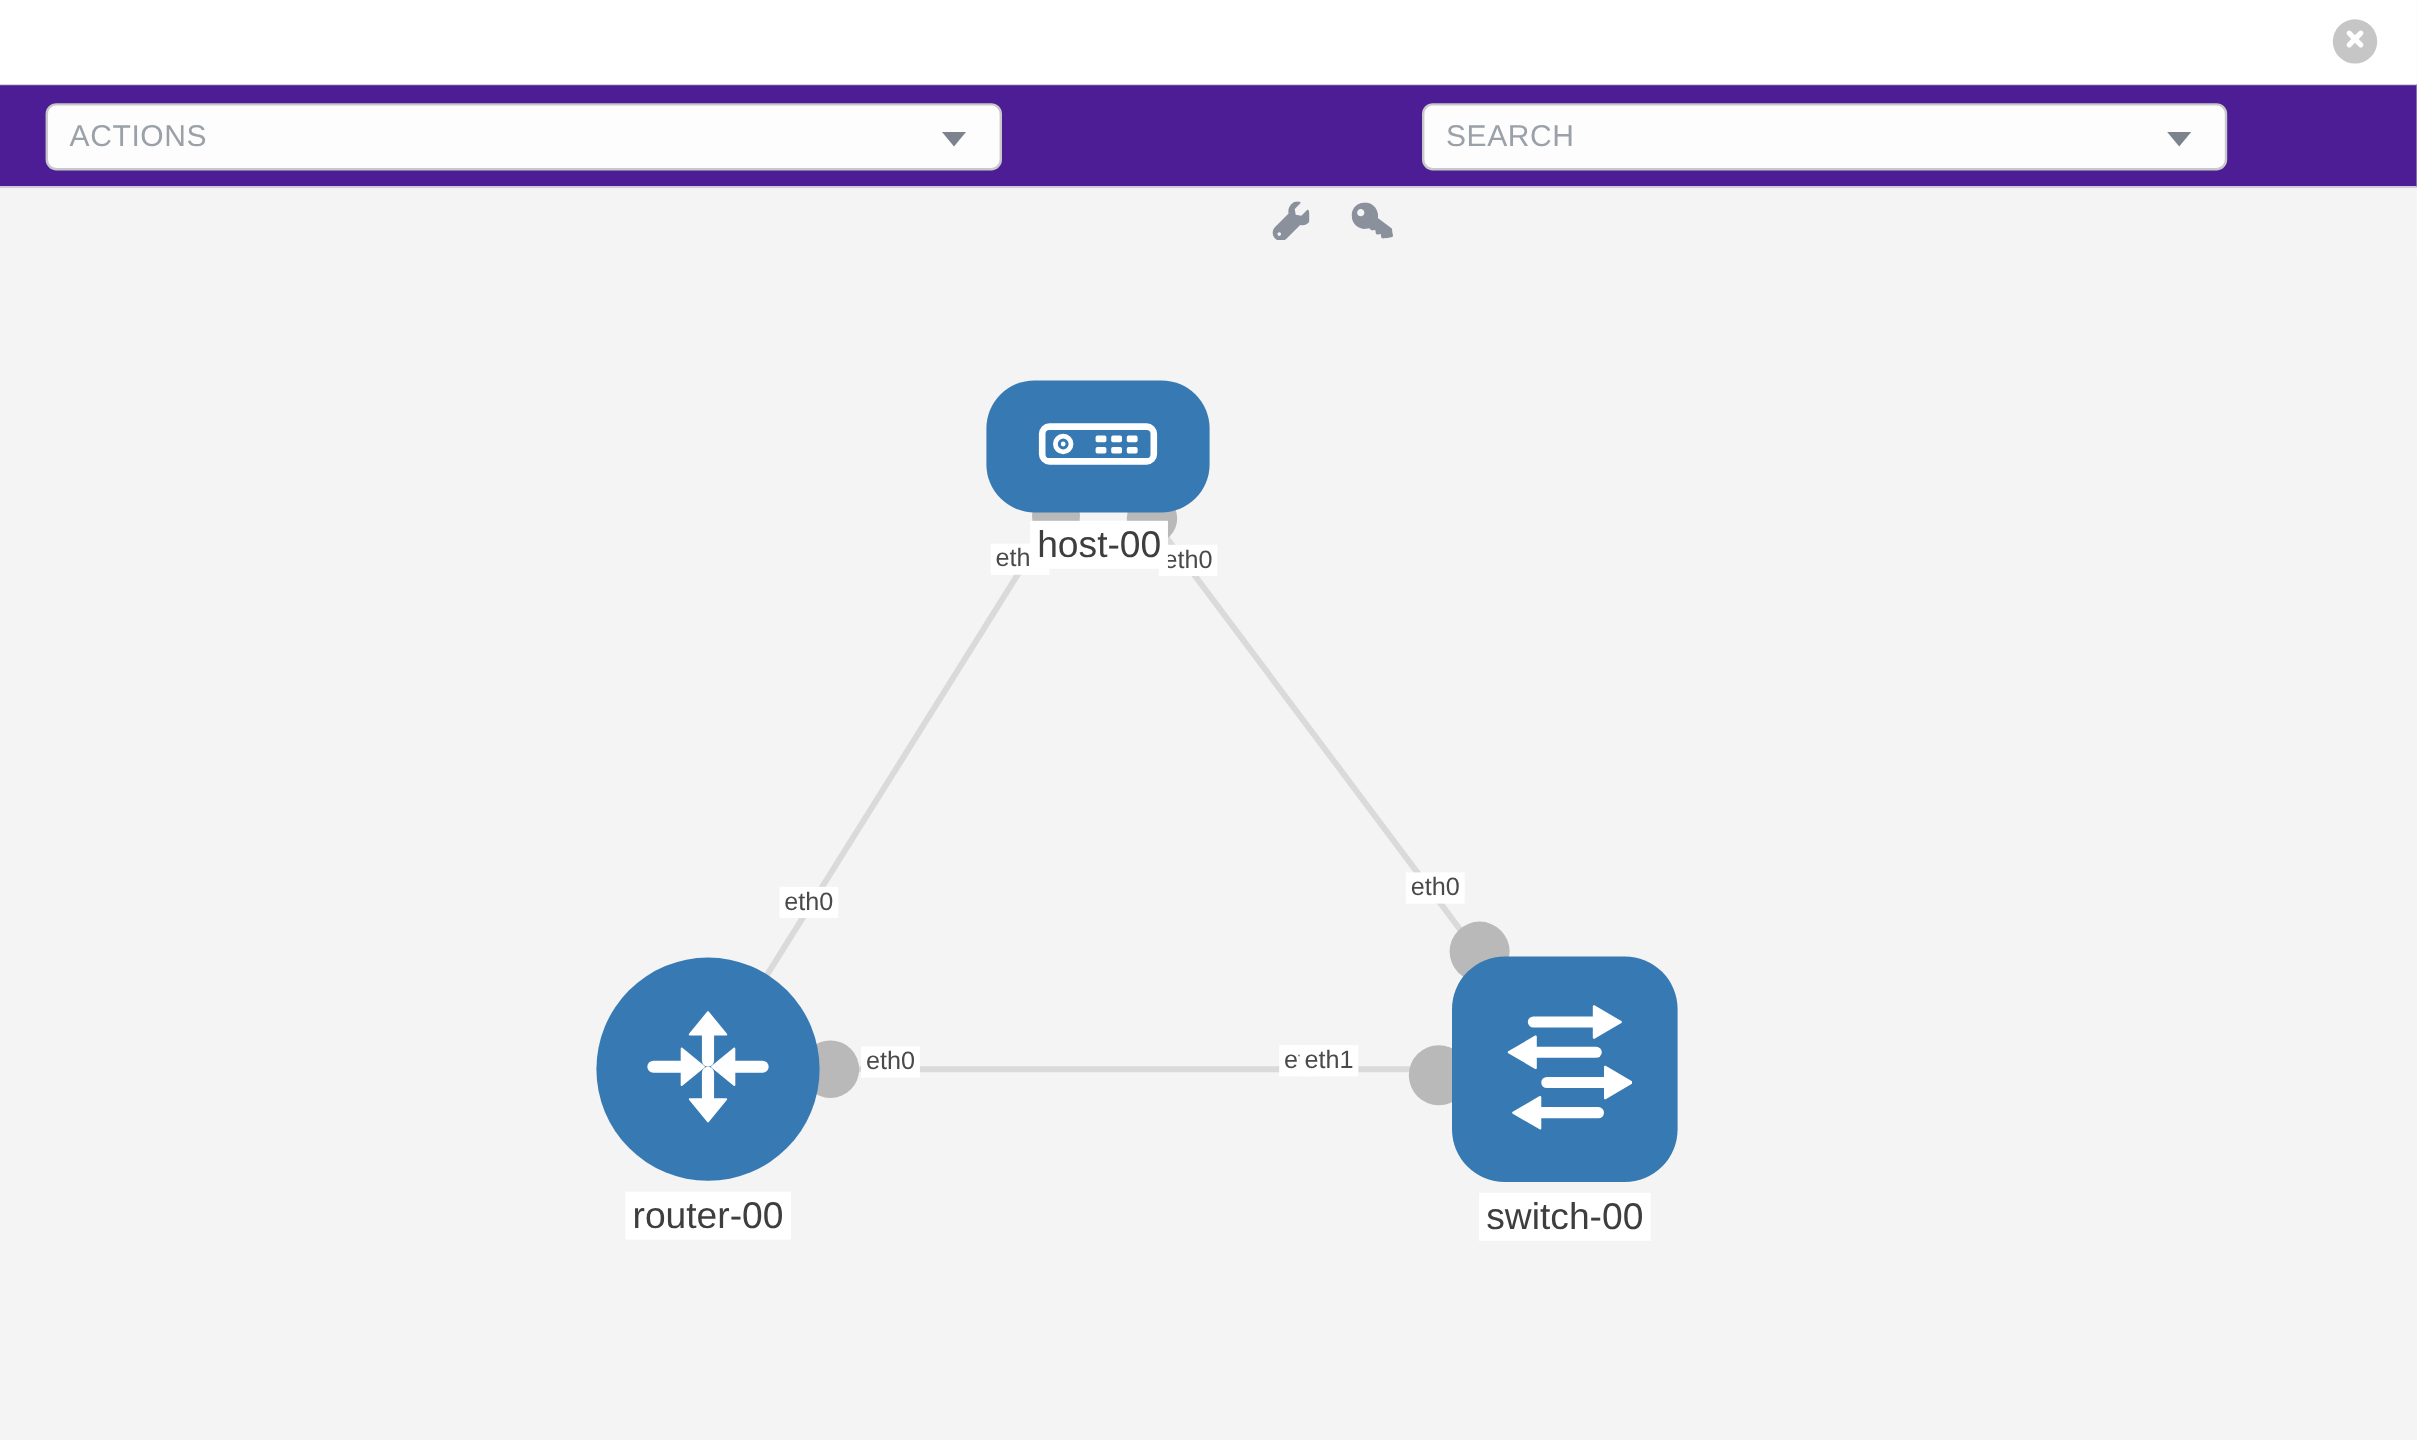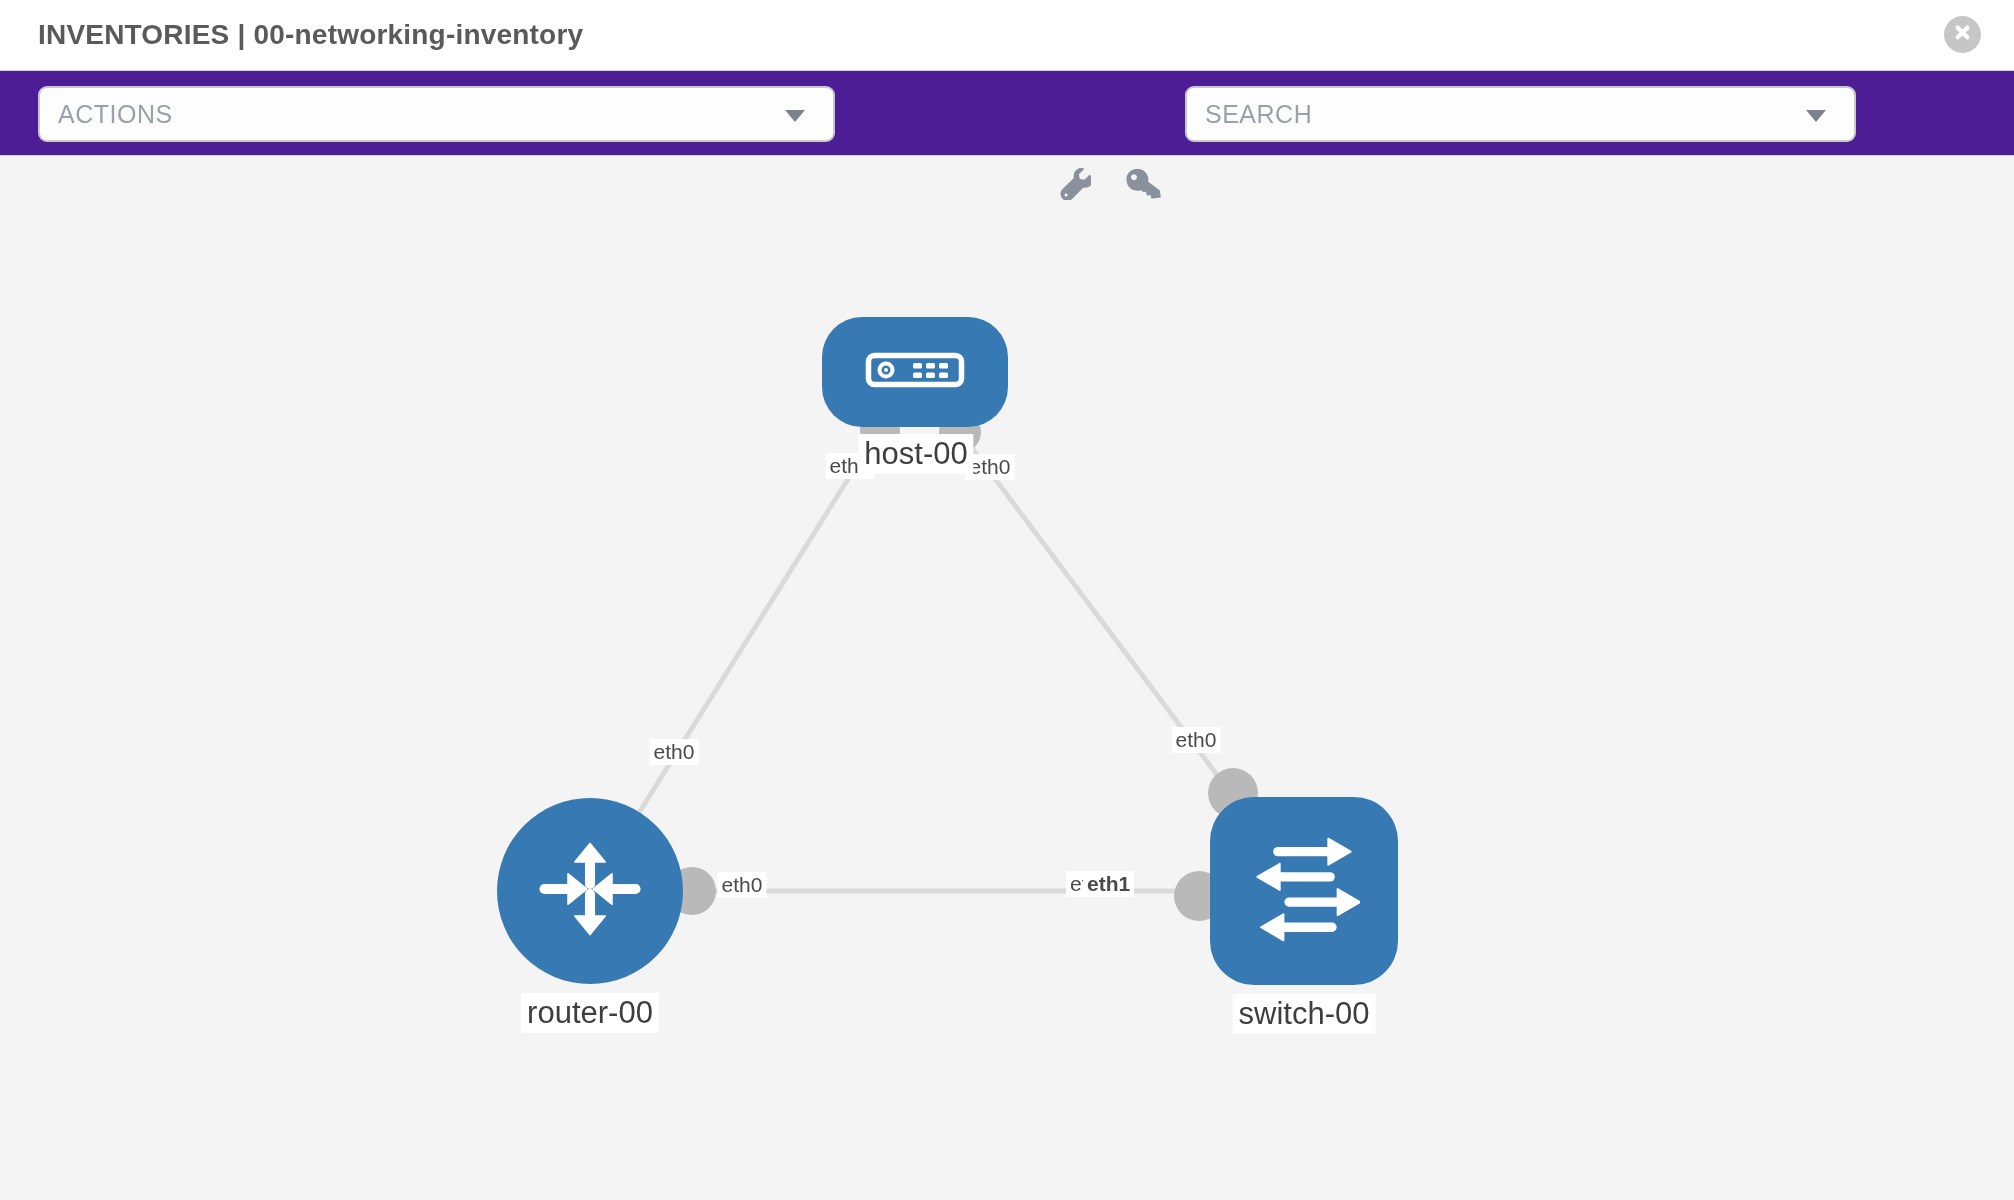--- a/index.html
+++ b/index.html
@@ -50,27 +50,26 @@
   .lbl-switch { left:1304px; top:858px; }
 
   .if-label { position:absolute; z-index:4; background:#ffffff; color:#4a4a4a; font-size:21px; padding:1px 4px; white-space:nowrap; }
   .if-centered { transform:translate(-50%,-50%); }
   .if-0 { left:850px;  top:310px; }
   .if-1 { left:990px;  top:311px; }
   .if-2 { left:674px;  top:596px; }
   .if-3 { left:1196px; top:584px; }
   .if-4 { left:742px;  top:729px; }
   .if-etl  { left:1066px; top:728px; transform:translateY(-50%); z-index:4; }
-  .if-eth1 { left:1083px; top:728px; transform:translateY(-50%); z-index:5;font-weight:bold; }
+  .if-eth1 { left:1083px; top:728px; transform:translateY(-50%); z-index:5; }
 </style>
 </head>
 <body>
 
 <div class="header">
-  <div class="header-title">INVENTORIES | 00-networking-inventory</div>
   <div class="close-btn">
     <span>
       <svg viewBox="0 0 24 24">
           <path d="M6.5 6.5 L17.5 17.5 M17.5 6.5 L6.5 17.5" stroke="#ffffff" stroke-width="5" stroke-linecap="round" fill="none"></path>
         </svg>
     </span>
   </div>
 </div>
 
 <div class="toolbar">

